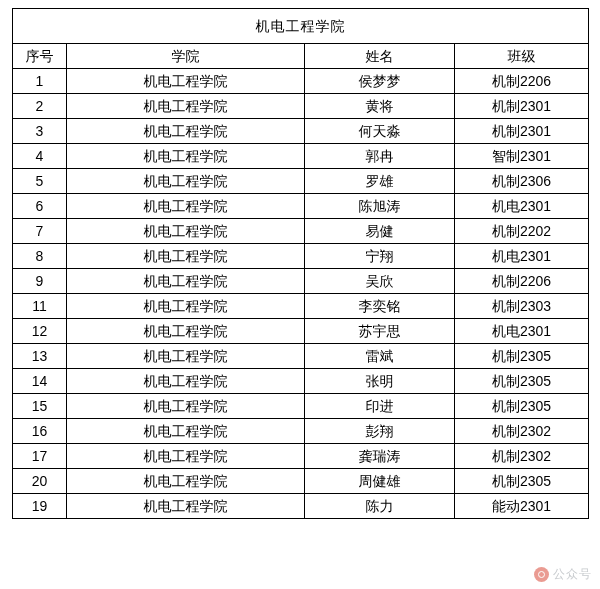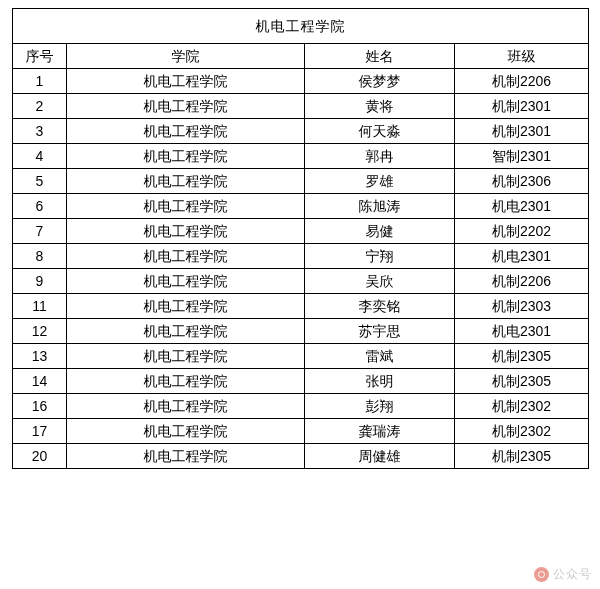--- a/index.html
+++ b/index.html
@@ -186,36 +186,48 @@
         <td>雷斌</td>
         <td>机制2305</td>
       </tr>
       <tr>
         <td>14</td>
         <td>机电工程学院</td>
         <td>张明</td>
         <td>机制2305</td>
       </tr>
       <tr>
+        <td>15</td>
+        <td>机电工程学院</td>
+        <td>印进</td>
+        <td>机制2305</td>
+      </tr>
+      <tr>
         <td>16</td>
         <td>机电工程学院</td>
         <td>彭翔</td>
         <td>机制2302</td>
       </tr>
       <tr>
         <td>17</td>
         <td>机电工程学院</td>
         <td>龚瑞涛</td>
         <td>机制2302</td>
       </tr>
       <tr>
         <td>20</td>
         <td>机电工程学院</td>
         <td>周健雄</td>
         <td>机制2305</td>
+      </tr>
+      <tr>
+        <td>19</td>
+        <td>机电工程学院</td>
+        <td>陈力</td>
+        <td>能动2301</td>
       </tr>
     </tbody>
   </table>
 
   <div class="watermark">
     <span class="wm-badge"></span>
     <span class="wm-text">公众号</span>
   </div>
 
 </div>

